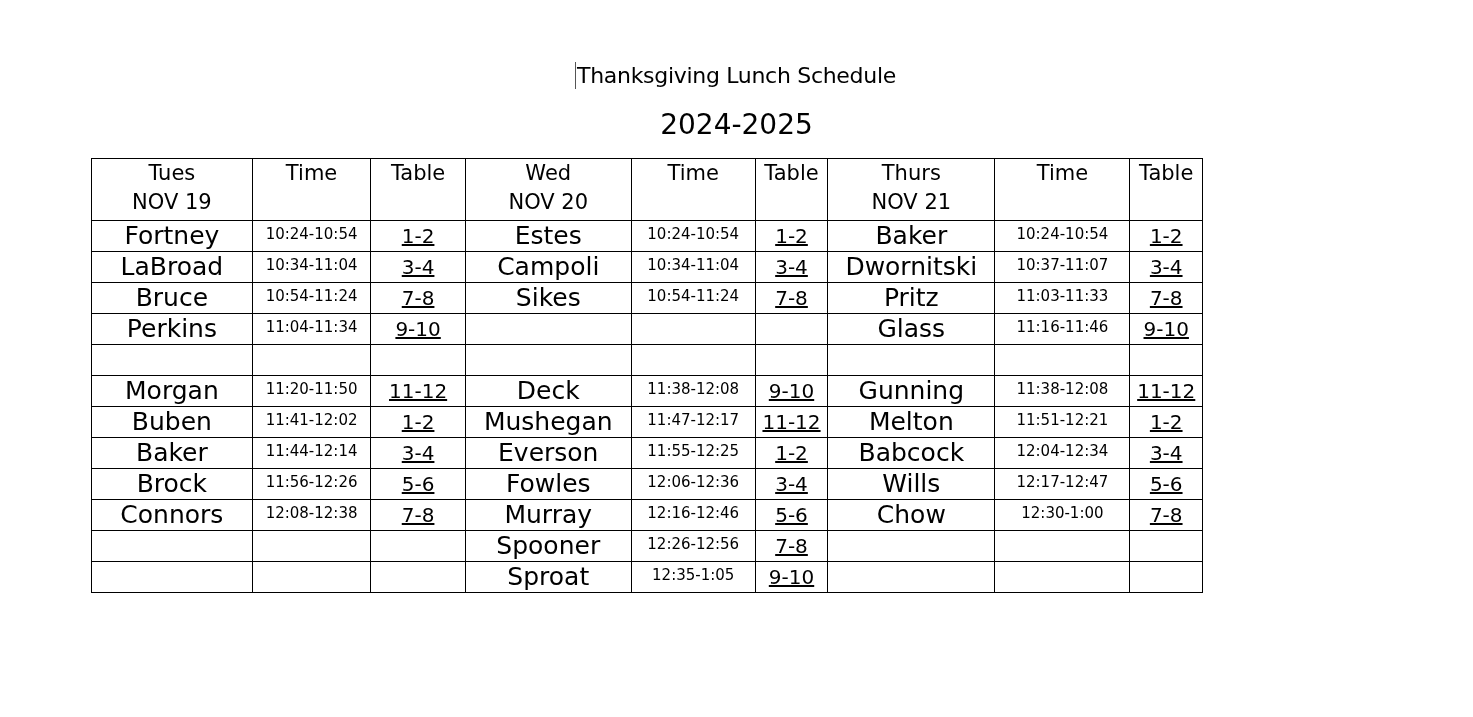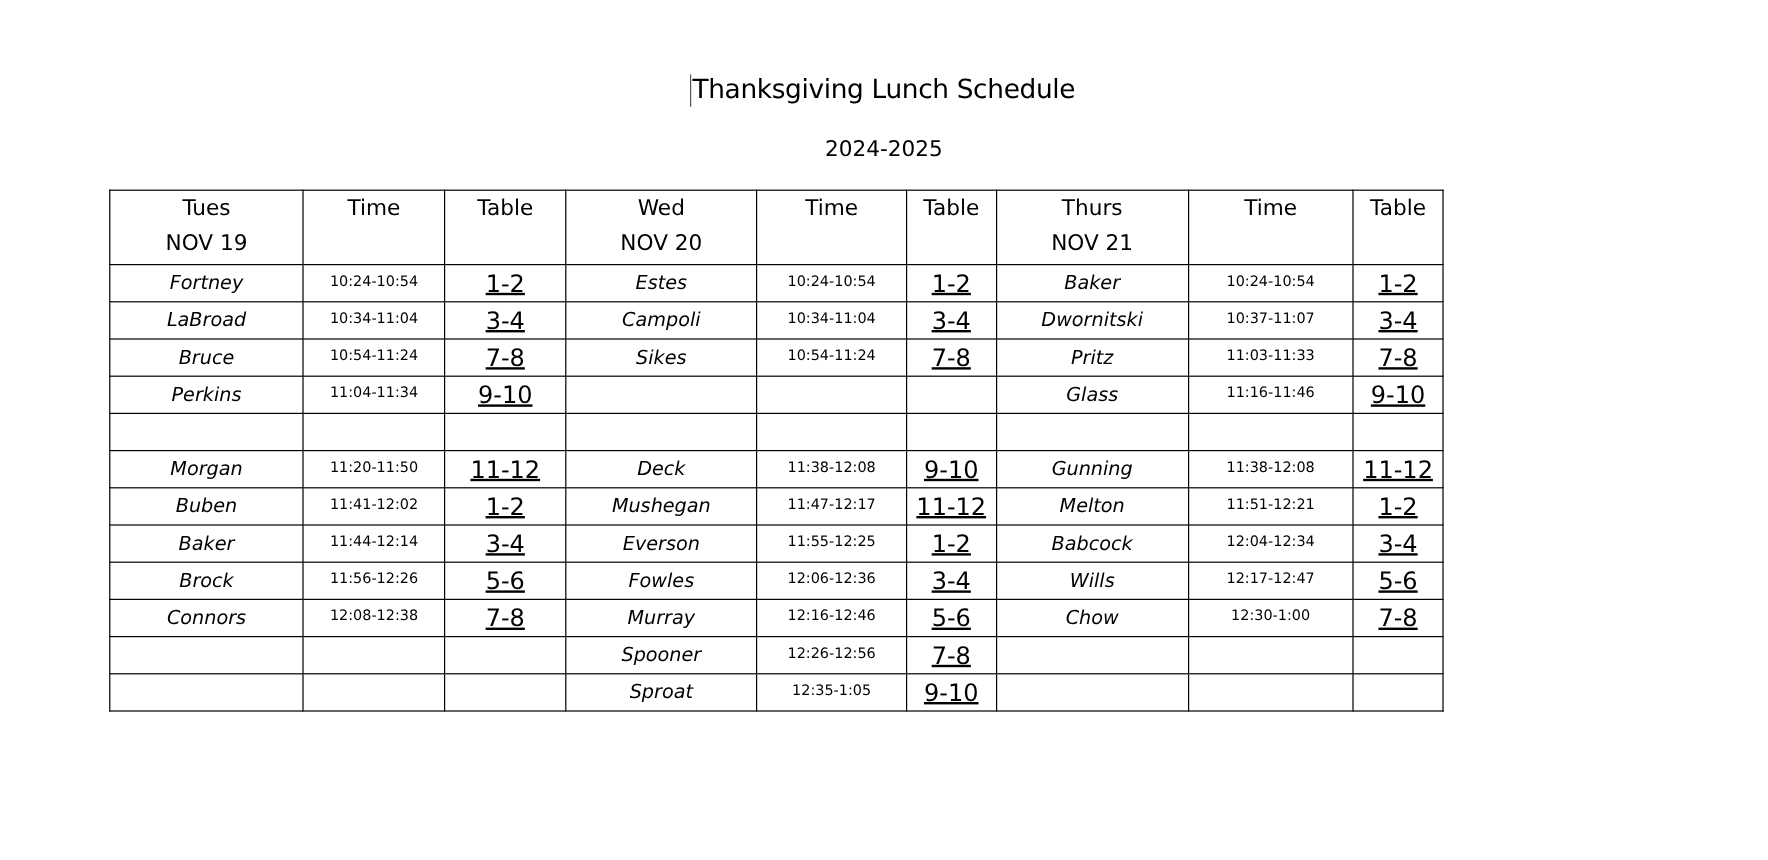--- a/index.html
+++ b/index.html
@@ -38,53 +38,53 @@
       width: 1px;
       height: 27px;
       background: #555;
     }
     .subtitle {
       position: absolute;
       left: 0;
       width: 1473px;
       top: 111px;
       text-align: center;
-      font-size: 18px;
+      font-size: 28px;
       line-height: 28px;
     }
     table.schedule {
       position: absolute;
       left: 91px;
       top: 158px;
       border-collapse: collapse;
       table-layout: fixed;
     }
     table.schedule td, table.schedule th {
       border: 1px solid #000;
       padding: 0;
       text-align: center;
       vertical-align: top;
       font-weight: normal;
       overflow: hidden;
       white-space: nowrap;
     }
     th.head {
       height: 62px;
-      font-size: 18px;
+      font-size: 21px;
       line-height: 29px;
       padding-top: 3px;
       box-sizing: border-box;
     }
     td.cell {
       height: 31px;
       box-sizing: border-box;
       line-height: 30px;
     }
-    td.name { font-size: 16px; padding-top: 1px; font-style: italic; }
-    td.time { font-size: 12px; line-height: 27px; }
+    td.name { font-size: 25px; padding-top: 1px; }
+    td.time { font-size: 15px; line-height: 27px; }
     td.tbl { font-size: 20px; padding-top: 1px; text-decoration: underline; }
   </style>
 </head>
 <body>
 
 <div class="page">
   <div class="title">
     <span class="title-inner">
       <span class="caret"></span>
       <span>Thanksgiving Lunch Schedule</span>

